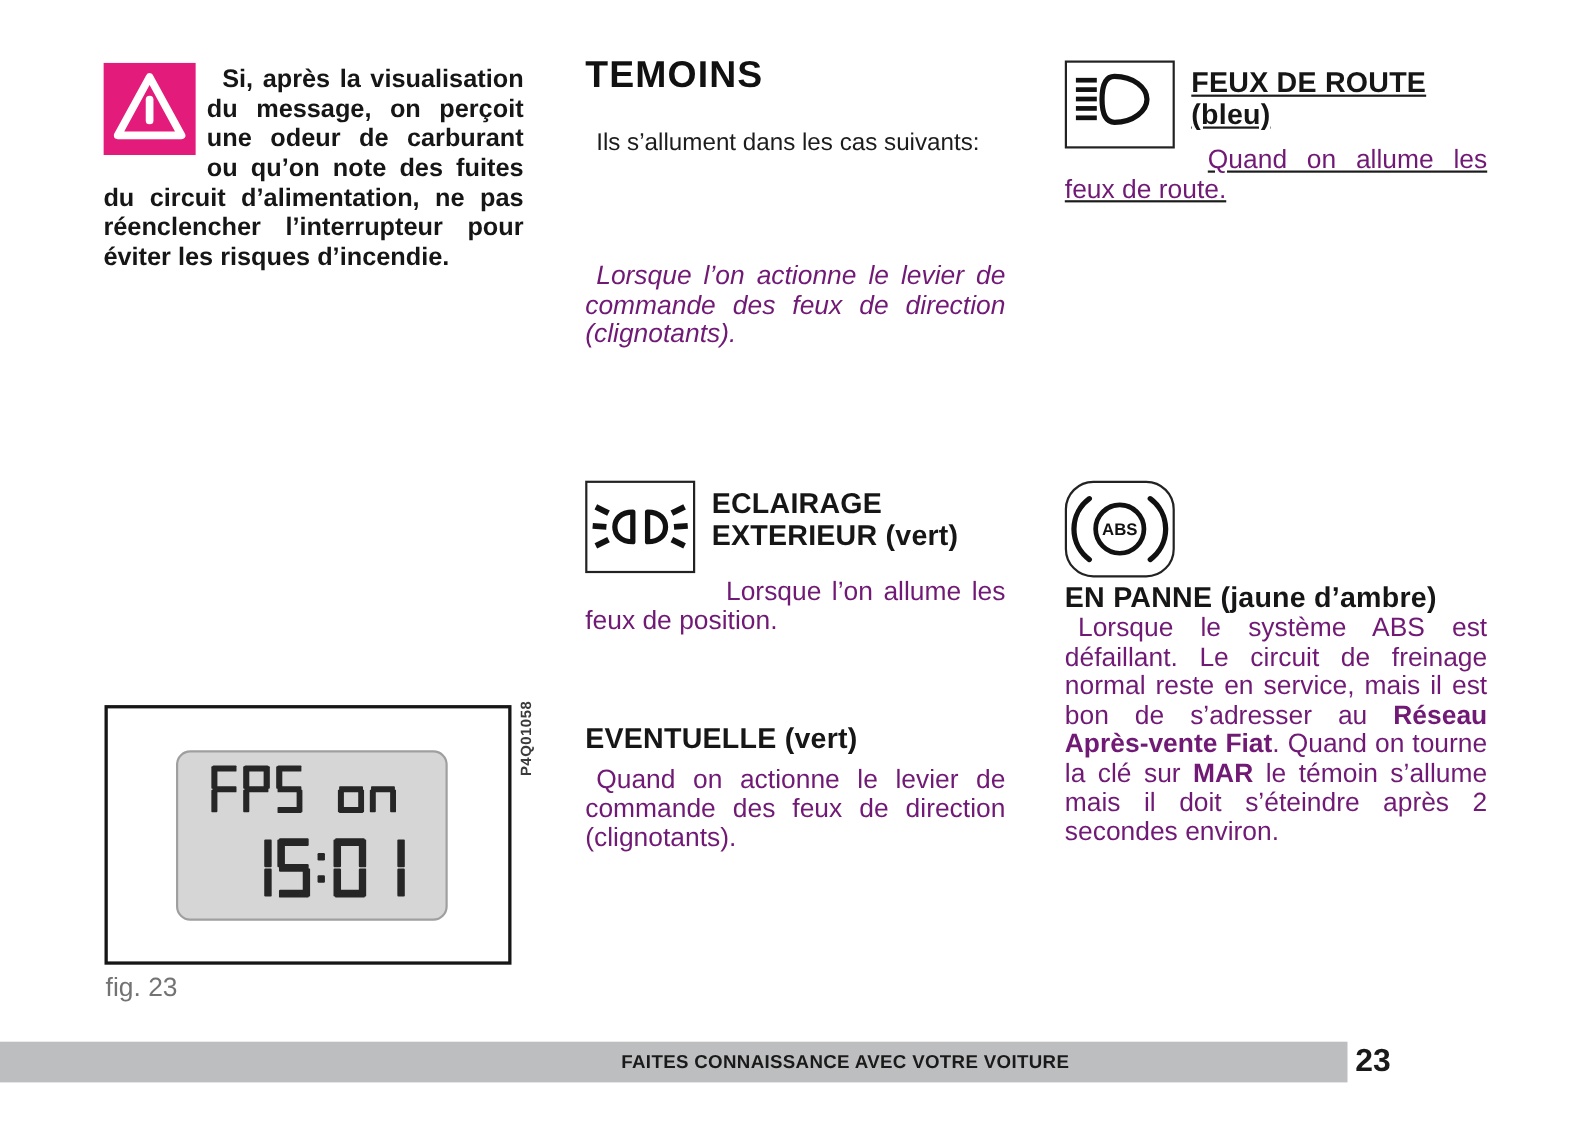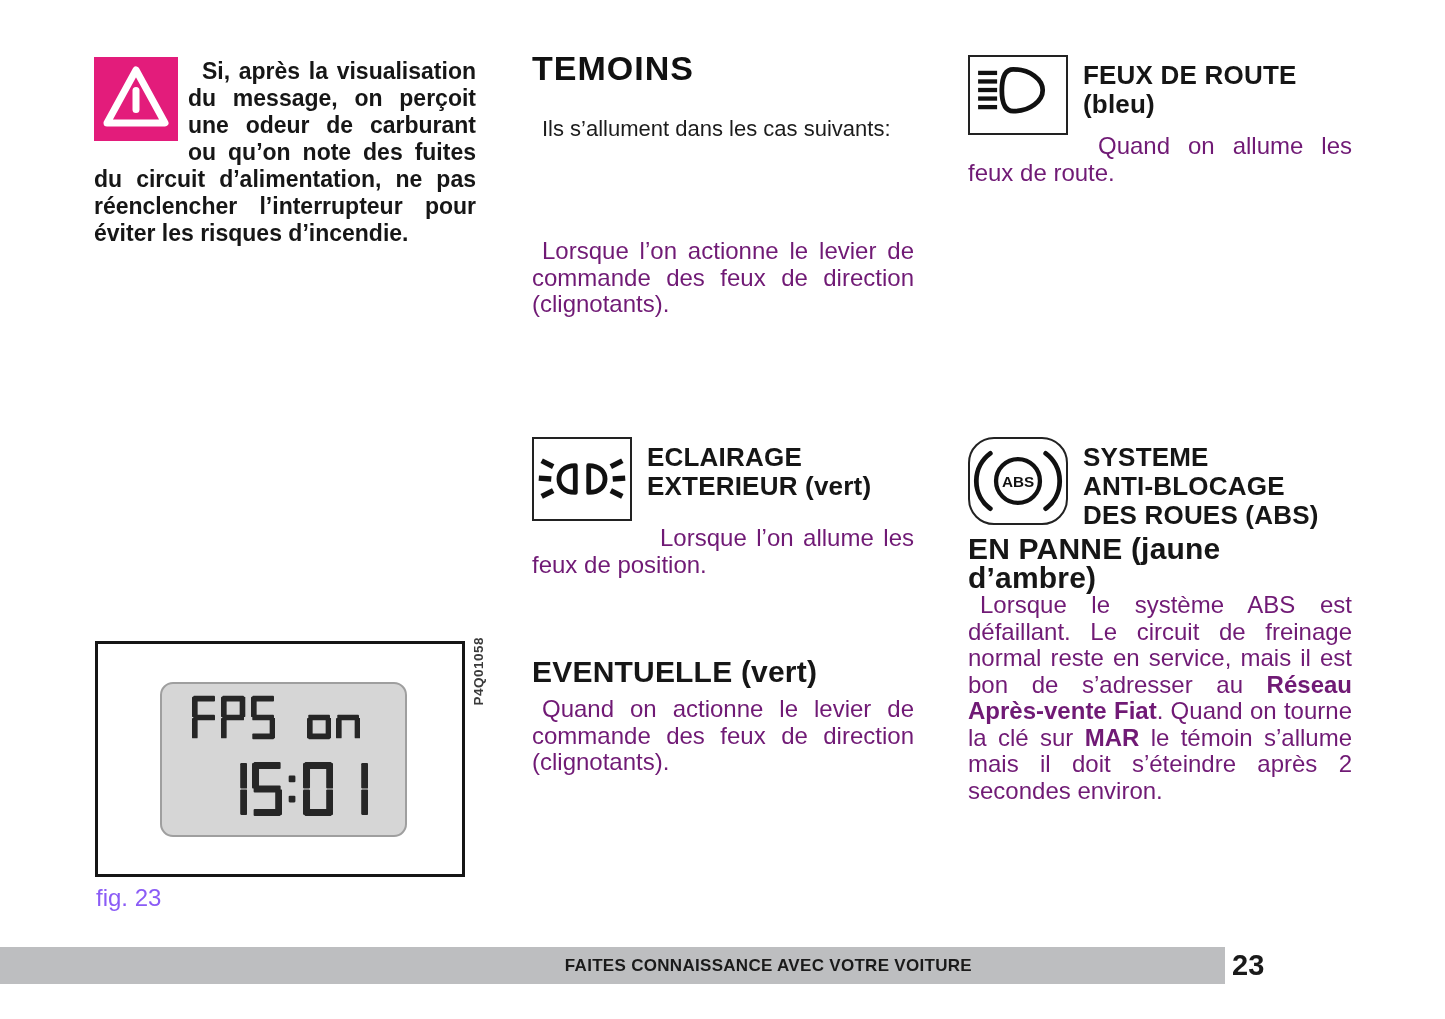--- a/index.html
+++ b/index.html
@@ -23,48 +23,48 @@
   .sym{flex:0 0 auto;border:2px solid #222;background:#fff;box-sizing:border-box;
        display:flex;align-items:center;justify-content:center;margin-right:15px;}
   .sym svg{display:block;}
   .sym-direction{width:100px;height:80px;}
   .sym-eclairage{width:100px;height:84px;}
   .sym-remorque{width:90px;height:85px;}
   .sym-feux{width:100px;height:80px;}
   .sym-abs{width:100px;height:88px;border-radius:26px;}
   h2.sec-title{margin:0;font-size:26px;line-height:29px;font-weight:bold;white-space:pre-line;
                color:#161616;padding-top:6px;letter-spacing:0.2px;}
-  .sec-title-below{margin:0;font-size:30px;line-height:29px;font-weight:bold;color:#161616;
+  .sec-title-below{margin:0;font-size:26px;line-height:29px;font-weight:bold;color:#161616;
                    letter-spacing:0.2px;}
   .body{margin:0;font-size:24px;line-height:26.5px;text-align:justify;color:#701a75;}
   .ind10{text-indent:10px;}
   .ind128{text-indent:128px;}
   .ind130{text-indent:130px;}
   .b{font-weight:bold;}
   
-  .sec-direction{top:163px;}  .sec-direction .body{margin-top:25px;}
+  .sec-direction{top:163px;}  .sec-direction .body{margin-top:25px;font-style:italic;}
   .sec-eclairage{top:387px;}  .sec-eclairage .body{margin-top:4px;}
   .sec-remorque{top:613px;}   .sec-remorque .sec-title-below{margin-top:-6px;}
   .sec-remorque .body{margin-top:10px;}
-  .sec-feux{top:0;}           .sec-feux .body{margin-top:-2px;}
+  .sec-feux{top:0;text-decoration:underline;}           .sec-feux .body{margin-top:-2px;}
   .sec-abs{top:382px;}        .sec-abs .sec-title-below{margin-top:4px;}
   .sec-abs .body{margin-top:0;text-indent:12px;}
   
   .fig-box{position:absolute;left:95px;top:641px;width:370px;height:236px;box-sizing:border-box;
            border:3px solid #161616;background:#fff;}
   .lcd{position:absolute;left:62px;top:38px;width:247px;height:155px;box-sizing:border-box;
        background:#d6d6d6;border:2px solid #9f9f9f;border-radius:13px;}
   .seg-line{position:absolute;white-space:nowrap;}
   .seg-line svg{display:inline-block;vertical-align:top;margin-right:5px;}
   .seg-line .seg-space{display:inline-block;}
   .seg1{left:30px;top:11px;}
   .seg2{left:55px;top:77px;}
   .fig-code{position:absolute;left:471px;top:637px;font-size:13.5px;color:#3a3a3a;
             writing-mode:vertical-rl;transform:rotate(180deg);letter-spacing:0.5px;font-weight:bold;}
-  .fig-caption{position:absolute;left:96px;top:884px;font-size:24px;color:#8b5cf6;}
+  .fig-caption{position:absolute;left:96px;top:884px;font-size:24px;color:#737373;}
   
   .footer-bar{position:absolute;left:0;top:947px;width:1225px;height:37px;background:#bdbec0;}
   .footer-label{position:absolute;right:253px;top:0;line-height:37px;font-size:17px;
                 font-weight:bold;color:#1a1a1a;letter-spacing:0.3px;}
   .page-number{position:absolute;left:1232px;top:0;line-height:36px;font-size:29px;
                font-weight:900;color:#1a1a1a;}
 </style>
 </head>
 <body>
 
@@ -141,23 +141,20 @@
     <div class="sec sec-abs">
       <div class="sec-row">
         <span class="sym sym-abs">
           <svg viewBox="0 0 100 88" width="96" height="84">
             <circle cx="50" cy="44" r="23" fill="none" stroke="#111" stroke-width="4.5"></circle>
             <path d="M21 15 A 36 36 0 0 0 21 73" fill="none" stroke="#111" stroke-width="5" stroke-linecap="round"></path>
             <path d="M79 15 A 36 36 0 0 1 79 73" fill="none" stroke="#111" stroke-width="5" stroke-linecap="round"></path>
             <text x="50" y="50" text-anchor="middle" font-size="16" font-weight="bold" font-family="Liberation Sans, sans-serif" fill="#111">ABS</text>
           </svg>
         </span>
-        <h2 class="sec-title">SYSTEME
-ANTI-BLOCAGE
-DES ROUES (ABS)</h2>
       </div>
       <p class="sec-title-below">EN PANNE (jaune d’ambre)</p>
       <p class="body"><span>Lorsque le système ABS est défaillant. Le circuit de freinage normal reste en service, mais il est bon de s’adresser au </span><span class="b">Réseau Après-vente Fiat</span><span>. Quand on tourne la clé sur </span><span class="b">MAR</span><span> le témoin s’allume mais il doit s’éteindre après 2 secondes environ.</span></p>
     </div>
   </div>
 
   <figure class="fig-box" style="margin:0">
     <div class="lcd">
       <div class="seg-line seg1"><svg viewBox="0 0 56 100" width="24.3" height="45">
             <rect x="3" y="0" width="50" height="13" rx="2" fill="#262626"></rect>

